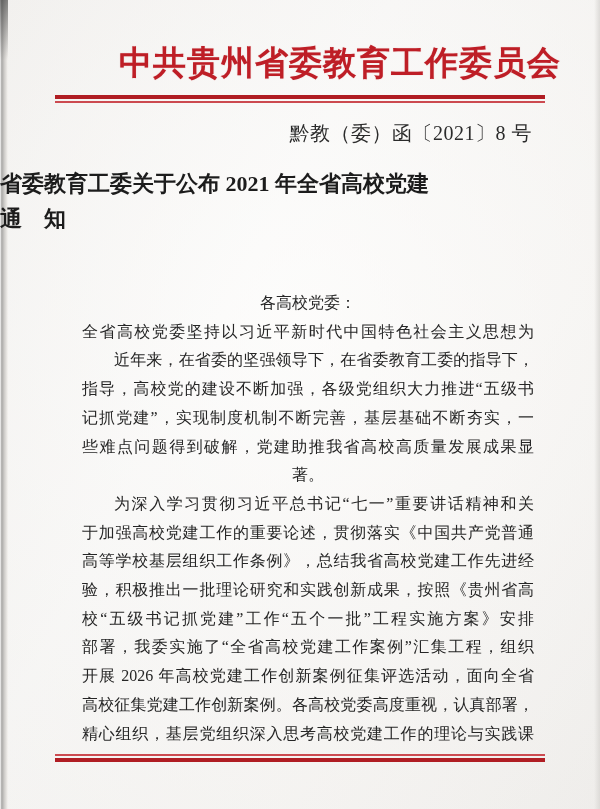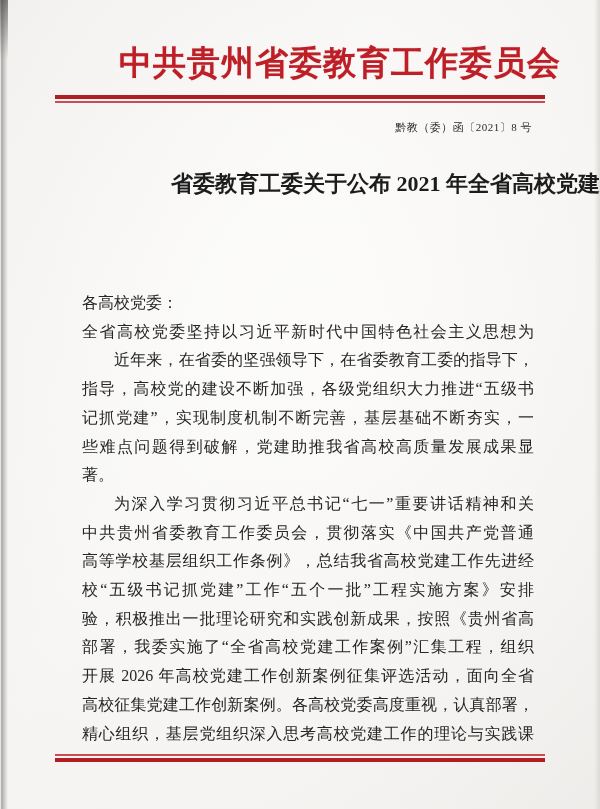--- a/index.html
+++ b/index.html
@@ -63,45 +63,45 @@
   }
   .rule .thin {
     height: 2px;
     background: #cc4a50;
   }
   .rule .gap { height: 2px; }
   .doc-number {
     position: absolute;
     top: 120px;
     right: 68px;
-    font-size: 11px;
+    font-size: 20px;
     letter-spacing: 0.5px;
     color: #2b2b2b;
   }
   .notice-title {
     position: absolute;
     top: 166px;
     left: 0;
     width: 100%;
-    text-align: right;
+    text-align: left;
     font-size: 22px;
     font-weight: bold;
     line-height: 35px;
     color: #1c1c1c;
   }
   .notice-body {
     position: absolute;
     top: 289px;
     left: 82px;
     width: 452px;
     font-size: 16px;
     line-height: 28.7px;
     color: #262626;
   }
-  .bline { text-align: left; }
+  .bline { text-align: center; }
   .bline.j {
     text-align: justify;
     text-align-last: justify;
   }
   .bline.ind { text-indent: 2em; }
 </style>
 </head>
 <body>
 
 <div class="page">
@@ -114,35 +114,36 @@
   <div class="rule rule-top">
     <div class="thick"></div>
     <div class="gap"></div>
     <div class="thin"></div>
   </div>
 
   <div class="doc-number">黔教（委）函〔2021〕8 号</div>
 
   <div class="notice-title">
     <div>省委教育工委关于公布 2021 年全省高校党建</div>
+    <div>通　知</div>
   </div>
 
   <div class="notice-body">
       <div class="bline">各高校党委：</div>
       <div class="bline j">全省高校党委坚持以习近平新时代中国特色社会主义思想为</div>
       <div class="bline j ind">近年来，在省委的坚强领导下，在省委教育工委的指导下，</div>
       <div class="bline j">指导，高校党的建设不断加强，各级党组织大力推进“五级书</div>
       <div class="bline j">记抓党建”，实现制度机制不断完善，基层基础不断夯实，一</div>
       <div class="bline j">些难点问题得到破解，党建助推我省高校高质量发展成果显</div>
       <div class="bline">著。</div>
       <div class="bline j ind">为深入学习贯彻习近平总书记“七一”重要讲话精神和关</div>
-      <div class="bline j">中共贵州省委教育工作委员会，贯彻落实《中国共产党普通</div>
+      <div class="bline j">于加强高校党建工作的重要论述，贯彻落实《中国共产党普通</div>
       <div class="bline j">高等学校基层组织工作条例》，总结我省高校党建工作先进经</div>
+      <div class="bline j">验，积极推出一批理论研究和实践创新成果，按照《贵州省高</div>
       <div class="bline j">校“五级书记抓党建”工作“五个一批”工程实施方案》安排</div>
-      <div class="bline j">验，积极推出一批理论研究和实践创新成果，按照《贵州省高</div>
       <div class="bline j">部署，我委实施了“全省高校党建工作案例”汇集工程，组织</div>
       <div class="bline j">开展 2026 年高校党建工作创新案例征集评选活动，面向全省</div>
       <div class="bline j">高校征集党建工作创新案例。各高校党委高度重视，认真部署，</div>
       <div class="bline j">精心组织，基层党组织深入思考高校党建工作的理论与实践课</div>
     </div>
 
   <div class="rule rule-bottom">
     <div class="thin"></div>
     <div class="gap"></div>
     <div class="thick"></div>

